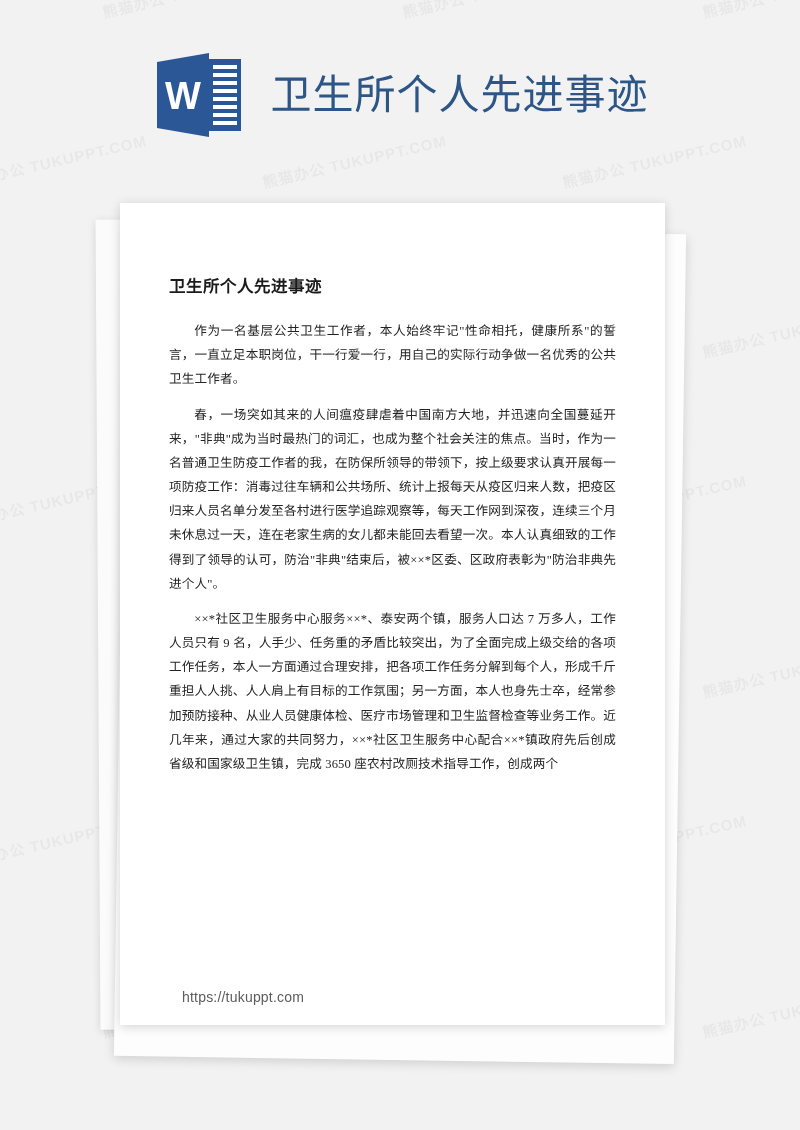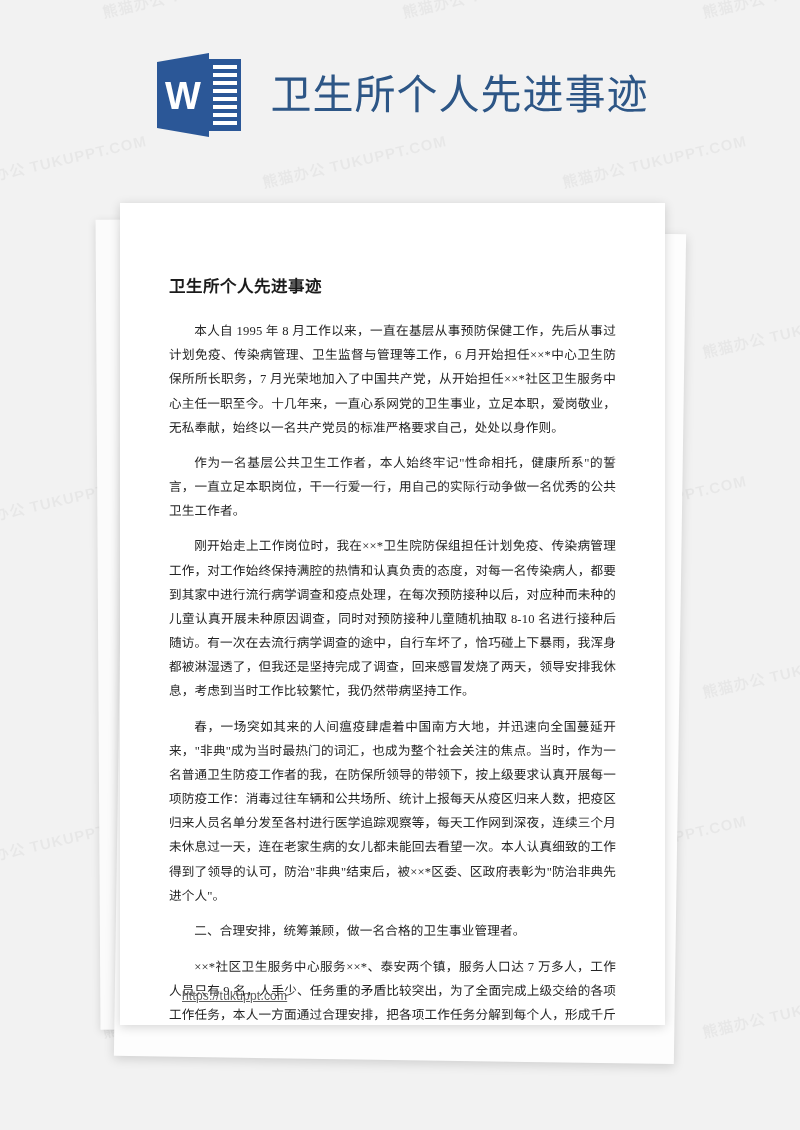--- a/index.html
+++ b/index.html
@@ -149,25 +149,24 @@
   }
   .para.section-head {
     margin-bottom: 12px;
   }
 
   .page-footer-url {
     position: absolute;
     left: 62px;
     top: 786px;
     font-family: "Liberation Sans", "DejaVu Sans", sans-serif;
-    font-size: 12px;
+    font-size: 14px;
     color: #5c5c5c;
     letter-spacing: 0.2px;
     z-index: 4;
-    text-decoration: underline;
   }
 </style>
 </head>
 <body>
 
 <div class="wm-layer" id="wm-layer">
     <span class="wm" style="left: 100px; top: -20px;">熊猫办公 TUKUPPT.COM</span>
     <span class="wm" style="left: 400px; top: -20px;">熊猫办公 TUKUPPT.COM</span>
     <span class="wm" style="left: 700px; top: -20px;">熊猫办公 TUKUPPT.COM</span>
     <span class="wm" style="left: -40px; top: 150px;">熊猫办公 TUKUPPT.COM</span>
@@ -218,25 +217,22 @@
 <div class="paper-stack">
 
   <div class="sheet-back-left"></div>
   <div class="sheet-back-bottom"></div>
 
   <div class="sheet-front">
     <div class="page-body">
 
       <h1 class="doc-title">卫生所个人先进事迹</h1>
 
-      <p class="para">本人自 1995 年 8 月工作以来，一直在基层从事预防保健工作，先后从事过计划免疫、传染病管理、卫生监督与管理等工作，6 月开始担任××*中心卫生防保所所长职务，7 月光荣地加入了中国共产党，从开始担任××*社区卫生服务中心主任一职至今。十几年来，一直心系网党的卫生事业，立足本职，爱岗敬业，无私奉献，始终以一名共产党员的标准严格要求自己，处处以身作则。</p>
       <p class="para">作为一名基层公共卫生工作者，本人始终牢记"性命相托，健康所系"的誓言，一直立足本职岗位，干一行爱一行，用自己的实际行动争做一名优秀的公共卫生工作者。</p>
-      <p class="para">刚开始走上工作岗位时，我在××*卫生院防保组担任计划免疫、传染病管理工作，对工作始终保持满腔的热情和认真负责的态度，对每一名传染病人，都要到其家中进行流行病学调查和疫点处理，在每次预防接种以后，对应种而未种的儿童认真开展未种原因调查，同时对预防接种儿童随机抽取 8-10 名进行接种后随访。有一次在去流行病学调查的途中，自行车坏了，恰巧碰上下暴雨，我浑身都被淋湿透了，但我还是坚持完成了调查，回来感冒发烧了两天，领导安排我休息，考虑到当时工作比较繁忙，我仍然带病坚持工作。</p>
       <p class="para">春，一场突如其来的人间瘟疫肆虐着中国南方大地，并迅速向全国蔓延开来，"非典"成为当时最热门的词汇，也成为整个社会关注的焦点。当时，作为一名普通卫生防疫工作者的我，在防保所领导的带领下，按上级要求认真开展每一项防疫工作：消毒过往车辆和公共场所、统计上报每天从疫区归来人数，把疫区归来人员名单分发至各村进行医学追踪观察等，每天工作网到深夜，连续三个月未休息过一天，连在老家生病的女儿都未能回去看望一次。本人认真细致的工作得到了领导的认可，防治"非典"结束后，被××*区委、区政府表彰为"防治非典先进个人"。</p>
-      <p class="para section-head">二、合理安排，统筹兼顾，做一名合格的卫生事业管理者。</p>
       <p class="para">××*社区卫生服务中心服务××*、泰安两个镇，服务人口达 7 万多人，工作人员只有 9 名，人手少、任务重的矛盾比较突出，为了全面完成上级交给的各项工作任务，本人一方面通过合理安排，把各项工作任务分解到每个人，形成千斤重担人人挑、人人肩上有目标的工作氛围；另一方面，本人也身先士卒，经常参加预防接种、从业人员健康体检、医疗市场管理和卫生监督检查等业务工作。近几年来，通过大家的共同努力，××*社区卫生服务中心配合××*镇政府先后创成省级和国家级卫生镇，完成 3650 座农村改厕技术指导工作，创成两个</p>
 
     </div>
 
     <div class="page-footer-url">https://tukuppt.com</div>
   </div>
 
 </div>
 
 </body></html>

